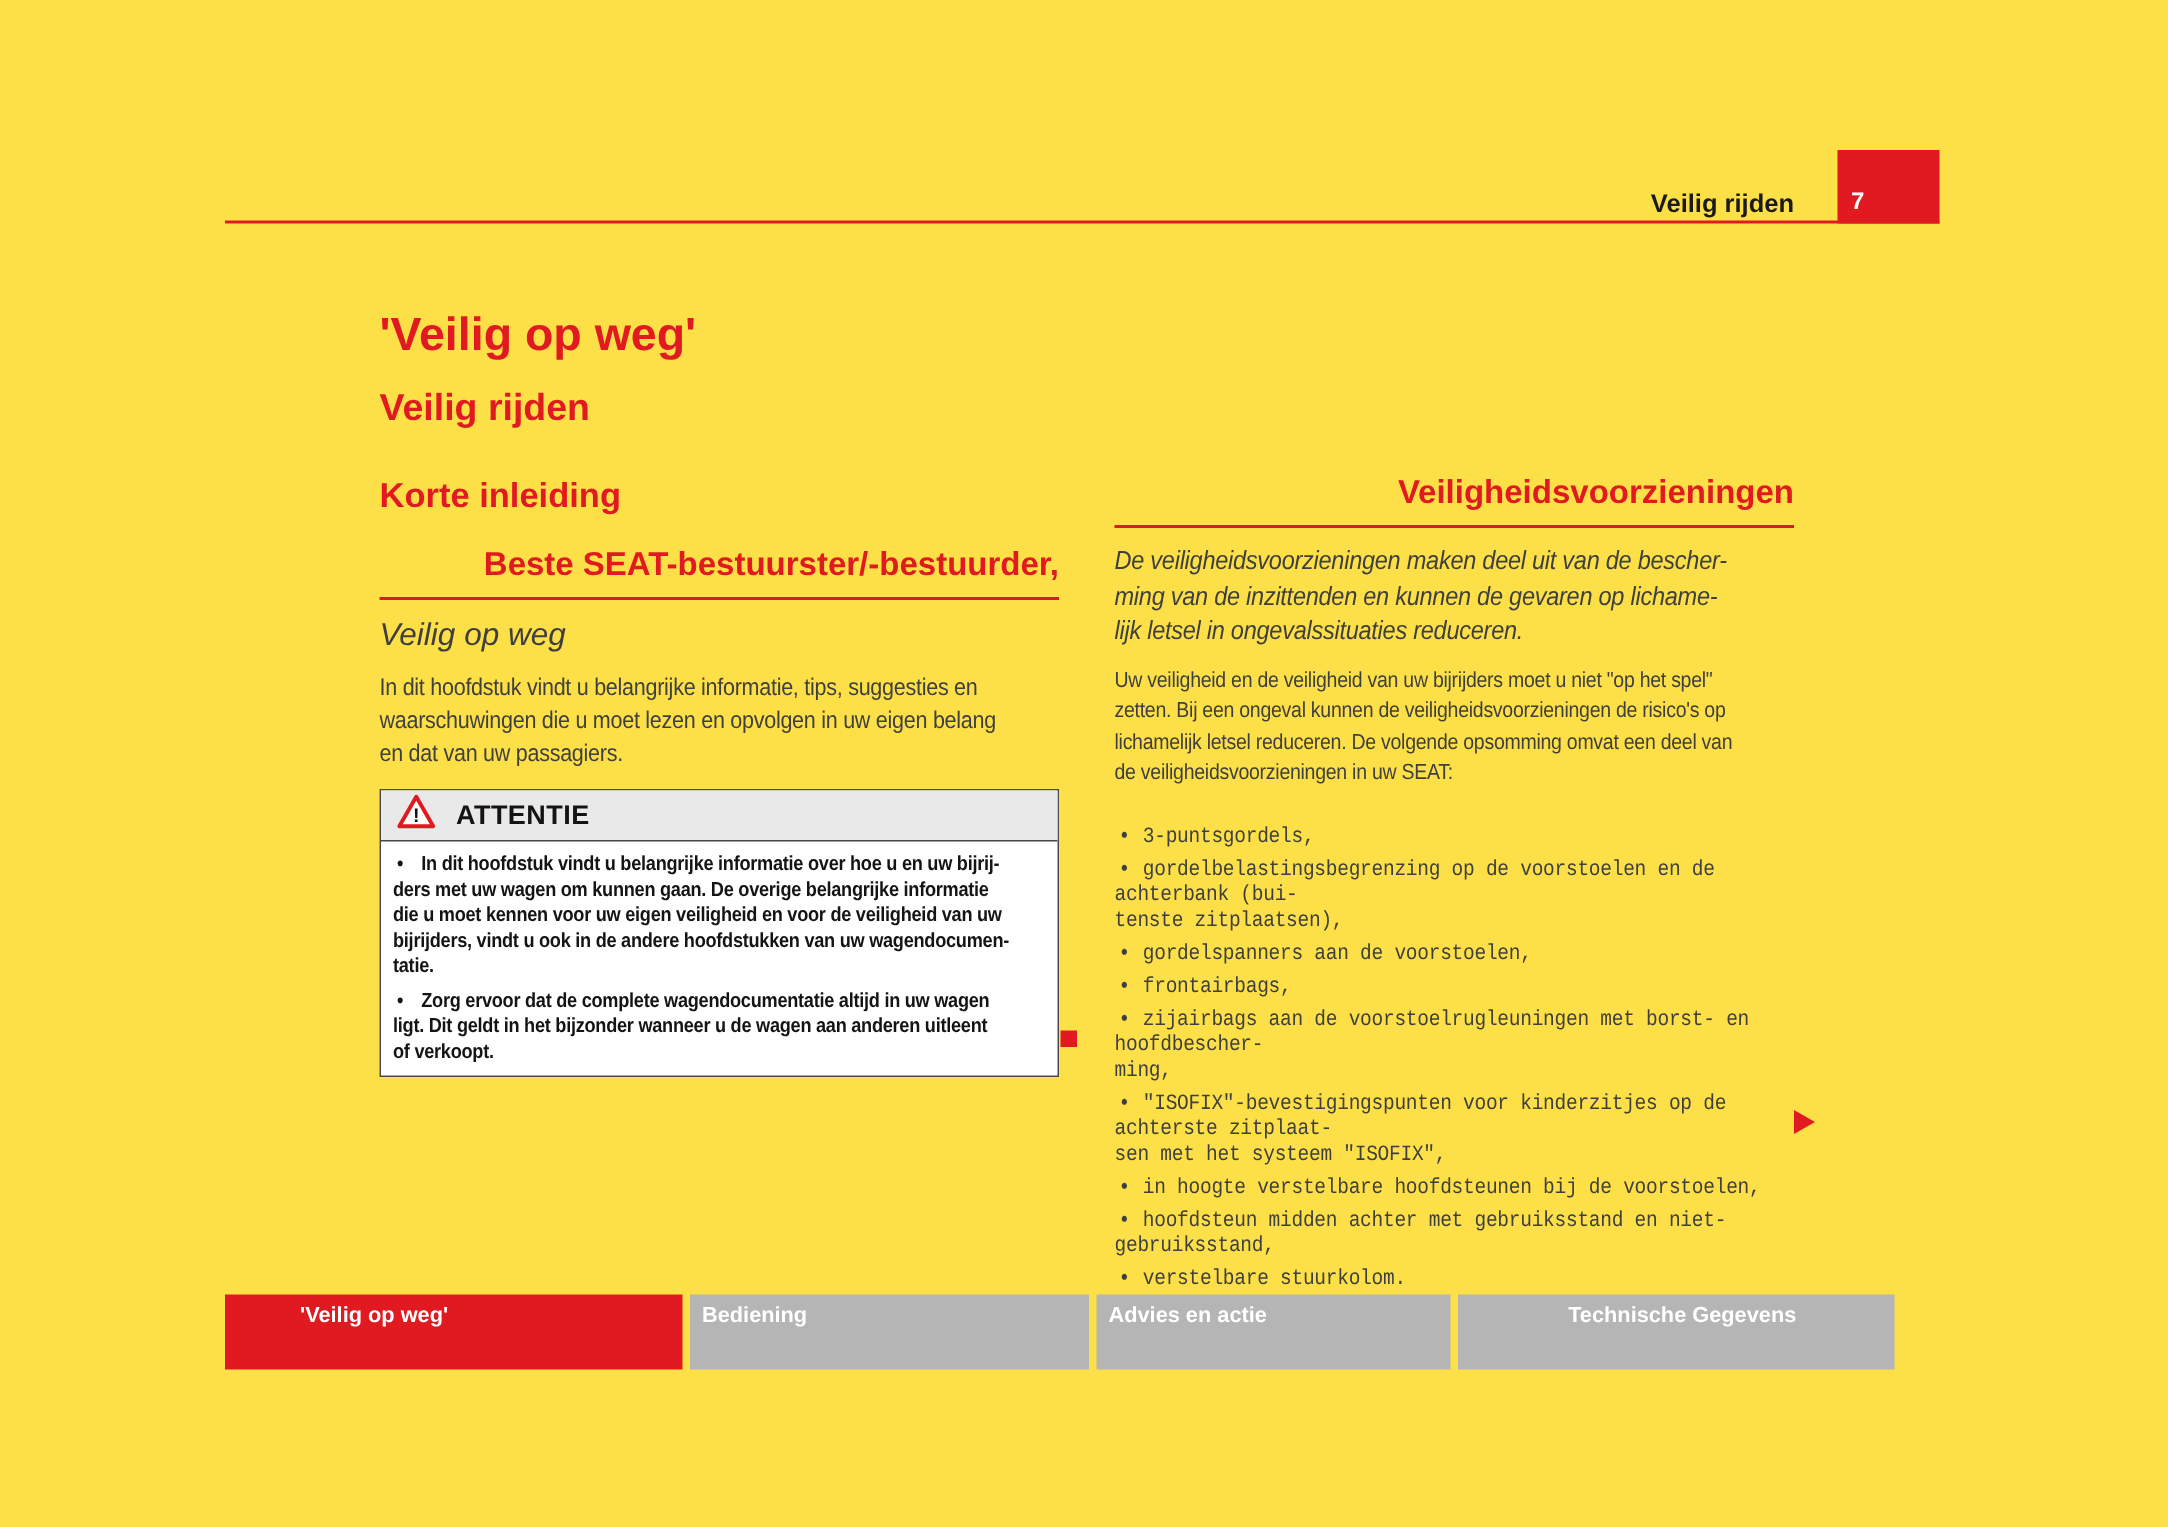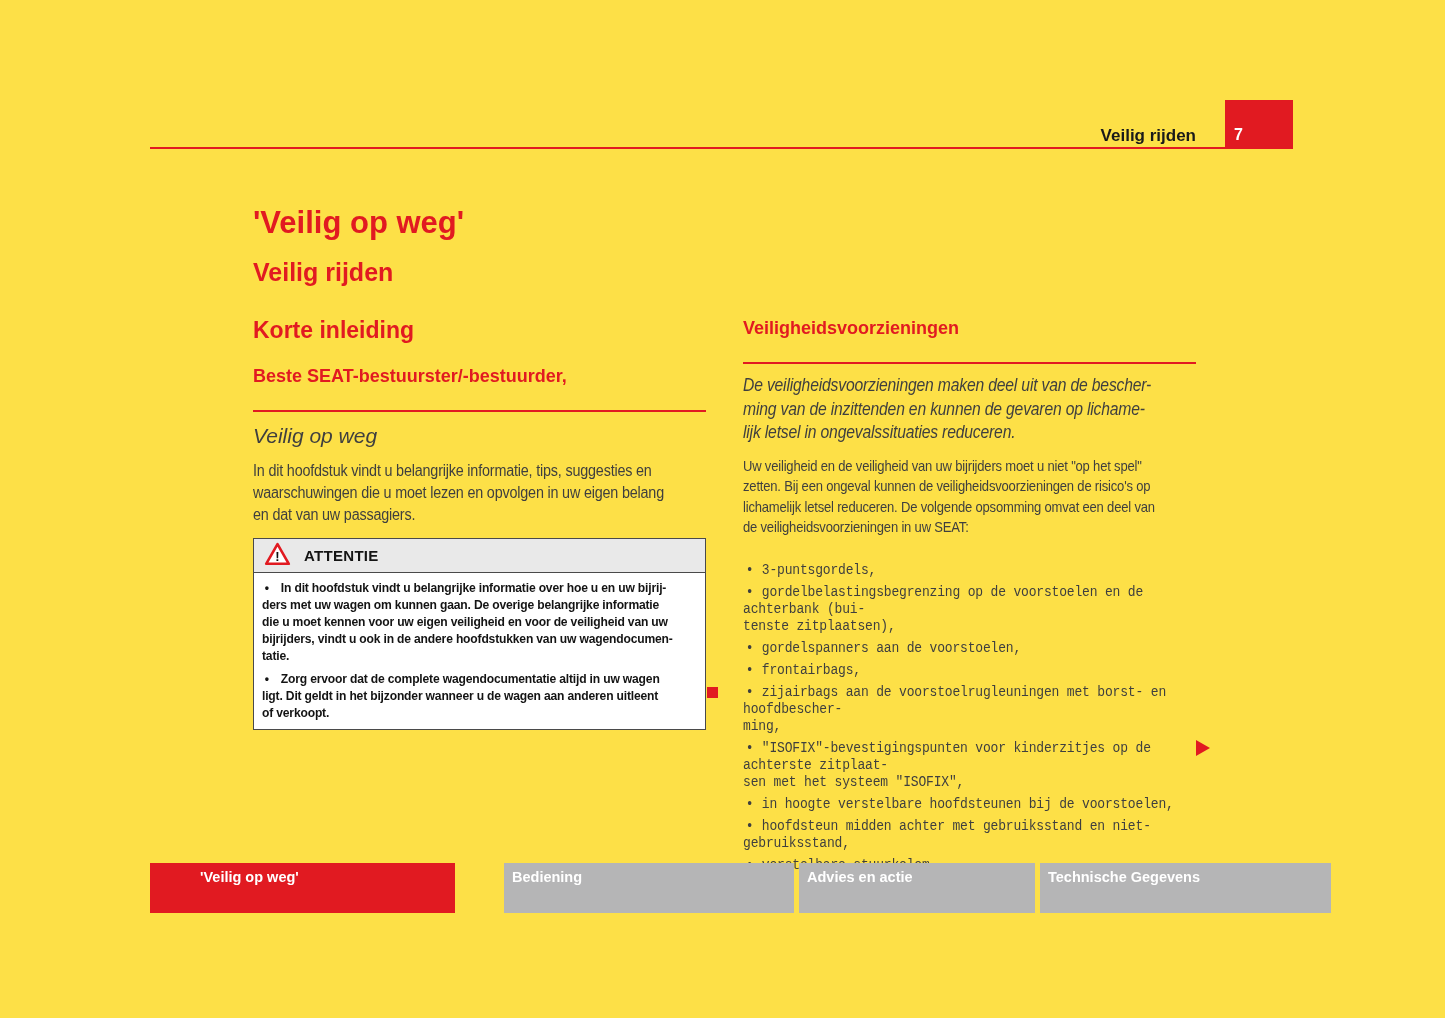--- a/index.html
+++ b/index.html
@@ -23,33 +23,33 @@
   }
   .page-number-box .num{color:#fff;font-weight:bold;font-size:16px;line-height:1;}
   .header-rule{position:absolute;left:150px;top:147px;width:1143px;height:2px;background:var(--accent-red);}
   
   .col-left{position:absolute;left:253px;top:206px;width:453px;}
   .col-right{position:absolute;left:743px;top:318px;width:453px;}
   h1,h2,h3,h4{margin:0;color:var(--accent-red);font-weight:bold;}
   .main-title{font-size:31px;line-height:34px;margin-bottom:18px;}
   .chapter-subtitle{font-size:25px;line-height:28px;margin-bottom:32px;}
   .section-heading{font-size:23px;line-height:24px;margin-bottom:24px;}
-  .ruled-heading{font-size:18px;line-height:20px;padding-bottom:24px;border-bottom:2px solid var(--accent-red);}
+  .ruled-heading{font-size:22px;line-height:20px;padding-bottom:12px;border-bottom:2px solid var(--accent-red);text-align:right;}
   .lead-italic{font-style:italic;font-size:21px;line-height:20px;margin-top:14px;color:var(--body-text-gray);}
   
   .fit{white-space:normal;width:505px;transform:scaleX(0.897);transform-origin:0 0;letter-spacing:-0.2px;}
   .pre{white-space:pre-line;}
   .intro-par{font-size:16px;line-height:22px;margin-top:14px;}
   
   .warning-box{margin-top:12px;width:453px;border:1px solid #4a4a4a;box-sizing:border-box;background:#fff;}
   .warning-header{
     height:34px;background:var(--warning-header-gray);border-bottom:1px solid #4a4a4a;
     display:flex;align-items:center;gap:13px;padding-left:10px;box-sizing:border-box;
   }
-  .warning-title{font-weight:bold;font-size:15px;color:#141414;letter-spacing:0.3px;}
+  .warning-title{font-weight:bold;font-size:18px;color:#141414;letter-spacing:0.3px;}
   .warning-body{padding:6px 8px 8px;}
   .warning-item{font-weight:bold;font-size:13.5px;line-height:17px;color:#141414;margin-bottom:6px;}
   .warning-item:last-child{margin-bottom:0;}
   .bullet{display:inline-block;width:21px;text-indent:3px;}
   .li-text{white-space:pre-line;}
   .section-end-marker{position:absolute;left:707px;top:687px;width:11px;height:11px;background:var(--accent-red);}
   
   .right-lead{font-style:italic;font-size:17.5px;line-height:23.5px;margin-top:10px;}
   .right-par{font-size:14.5px;line-height:20.5px;margin-top:11px;}
   .safety-list{margin-top:24px;font-family:Liberation Mono, monospace;}
@@ -58,21 +58,21 @@
     position:absolute;left:1196px;top:740px;width:0;height:0;
     border-left:14px solid var(--accent-red);border-top:8px solid transparent;border-bottom:8px solid transparent;
   }
   
   .footer{position:absolute;left:150px;top:863px;display:flex;gap:5px;}
   .footer-tab{
     height:50px;background:var(--footer-inactive-gray);box-sizing:border-box;
     padding:6px 0 0 8px;color:#fff;font-weight:bold;font-size:14.5px;cursor:pointer;
   }
   .footer-tab.active{background:var(--accent-red);padding-left:50px;}
-  .tab-0{width:305px;}.tab-1{width:290px;margin-left:44px;}.tab-2{width:236px;}.tab-3{width:291px;}
+  .tab-0{width:305px;}.tab-1{width:266px;}.tab-2{width:236px;}.tab-3{width:291px;text-align:center;}
 </style>
 </head>
 <body>
 
 <div class="page">
 
   <div class="header-title">Veilig rijden</div>
   <div class="page-number-box">
     <span class="num">7</span>
   </div>

